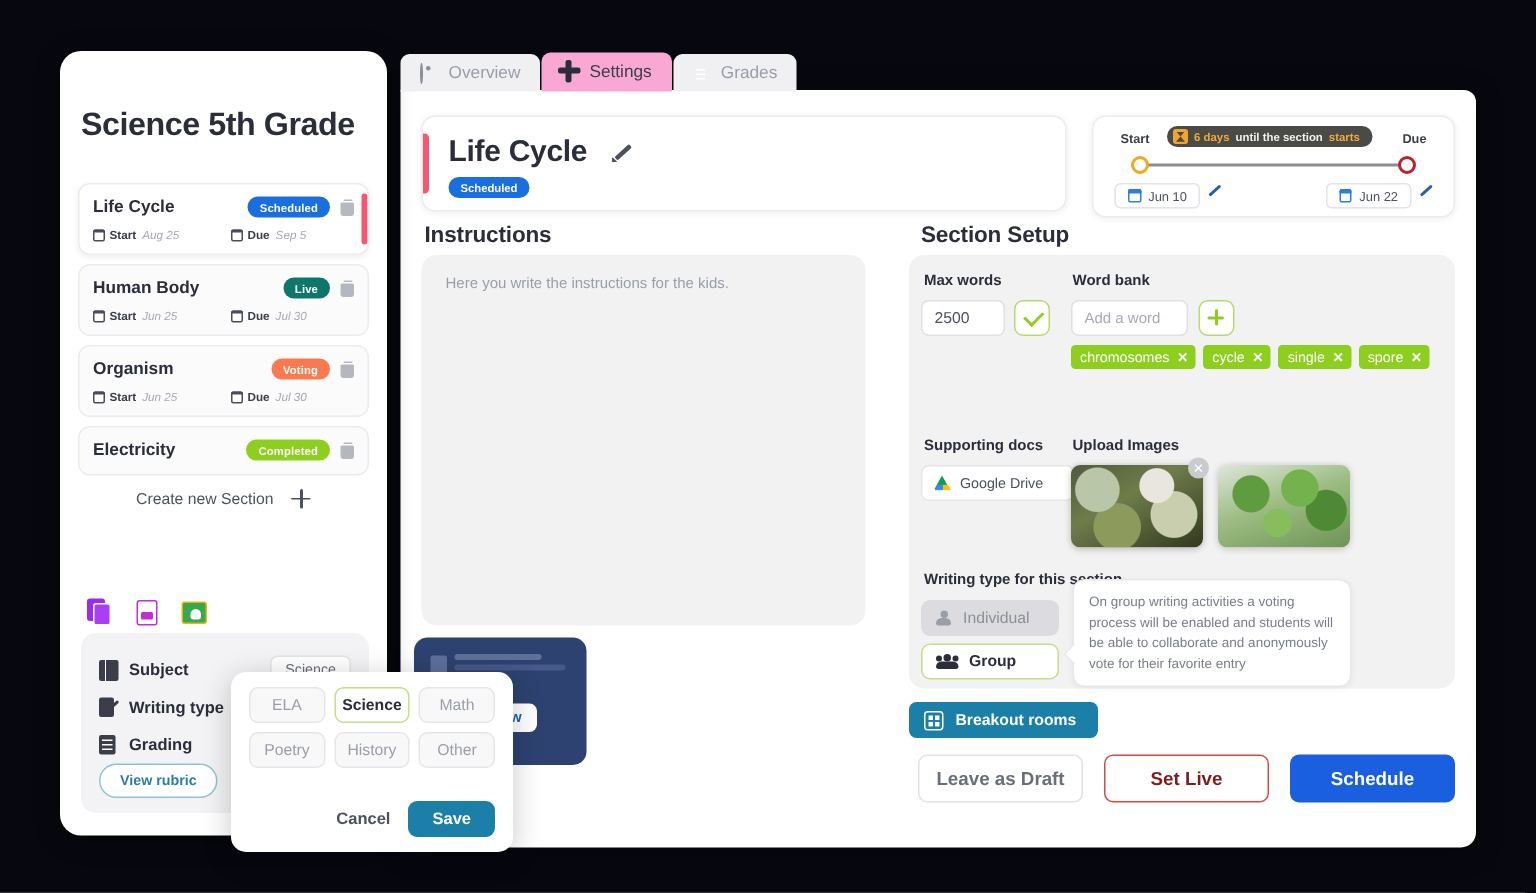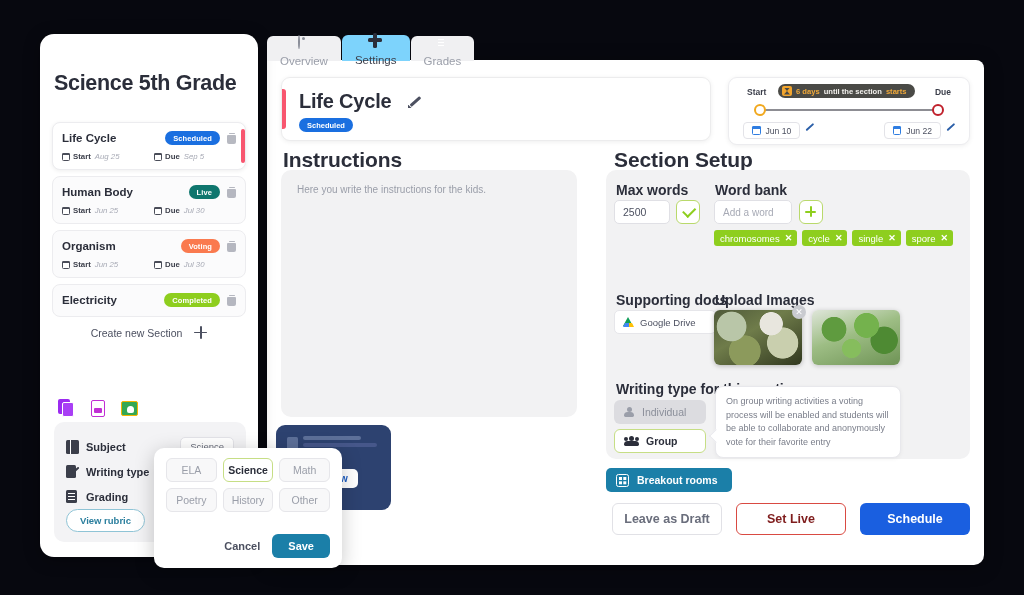--- a/index.html
+++ b/index.html
@@ -189,23 +189,23 @@
   .tabs {
     position: absolute; left: 267px; top: 35px;
     display: flex; align-items: flex-end; gap: 1px;
     z-index: 6;
   }
   .tab {
     display: flex; align-items: center; gap: 7px;
     height: 25px; padding: 0 13px;
     background: #f0f0f2;
     border-radius: 6px 6px 0 0;
-    font-size: 11.5px; color: #9a9ea9; flex-direction: column;
-  }
-  .tab.active { background: #7dd3fc; color: #3b3e4a; font-weight: 400; height: 26px; }
+    font-size: 11.5px; color: #9a9ea9;
+  }
+  .tab.active { background: #f9a8d4; color: #3b3e4a; font-weight: 400; height: 26px; }
   .tab-ico { width: 12px; height: 12px; position: relative; flex: 0 0 auto; }
   .eye-ico {
     width: 12px; height: 8px; border: 1.4px solid #8a8e99;
     border-radius: 50% 50% 50% 50% / 60% 60% 60% 60%;
     position: relative;
   }
   .eye-ico::after {
     content: ""; position: absolute; left: 3.3px; top: 1.3px;
     width: 3.2px; height: 3.2px; background: #8a8e99; border-radius: 50%;
   }
@@ -341,21 +341,21 @@
   }
   .pencil-sm::before {
     content: ""; position: absolute; left: 1px; top: 4px;
     width: 10px; height: 2.4px; background: #2b5fa8;
     transform: rotate(-42deg); border-radius: 1px;
   }
 
   
   .h2 {
     position: absolute;
-    font-size: 21px; font-weight: 700; color: #2b2e3a; letter-spacing: -.1px;
+    font-size: 15px; font-weight: 700; color: #2b2e3a; letter-spacing: -.1px;
   }
   .h2.instructions { left: 16px; top: 88px; }
   .h2.section-setup { left: 347px; top: 88px; }
 
   .instr-box {
     position: absolute; left: 14px; top: 110px;
     width: 296px; height: 247px;
     background: #f2f2f3; border-radius: 10px;
     padding: 14px 16px;
   }
@@ -387,21 +387,21 @@
     padding: 4px 10px;
     font-size: 10px; font-weight: 700; color: #1f5fc4;
   }
 
   
   .setup-panel {
     position: absolute; left: 339px; top: 110px;
     width: 364px; height: 289px;
     background: #f2f2f3; border-radius: 10px;
   }
-  .lbl-sm { font-size: 14px; font-weight: 700; color: #2b2e3a; position: absolute; }
+  .lbl-sm { font-size: 10px; font-weight: 700; color: #2b2e3a; position: absolute; }
   .lbl-maxwords { left: 10px; top: 12px; }
   .lbl-wordbank { left: 109px; top: 12px; }
   .lbl-docs { left: 10px; top: 122px; }
   .lbl-upload { left: 109px; top: 122px; }
   .lbl-writing { left: 10px; top: 211px; }
 
   .maxwords-input {
     position: absolute; left: 8px; top: 30px;
     width: 56px; height: 24px;
     background: #fff; border: 1px solid #e0e0e5; border-radius: 5px;

